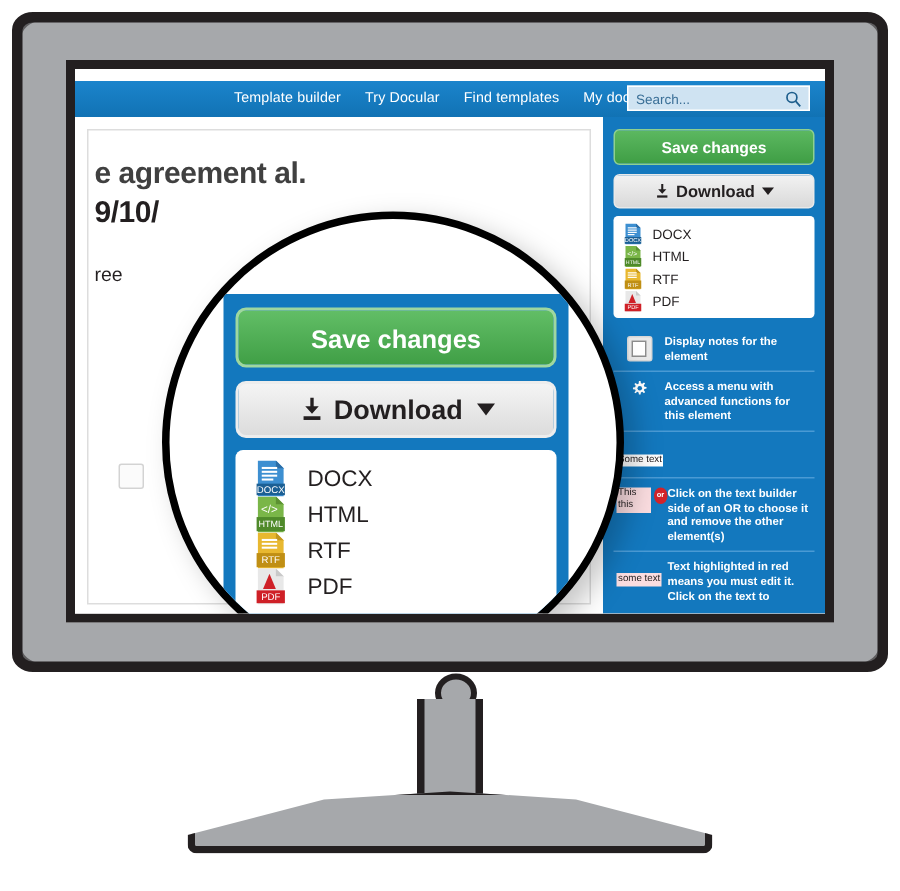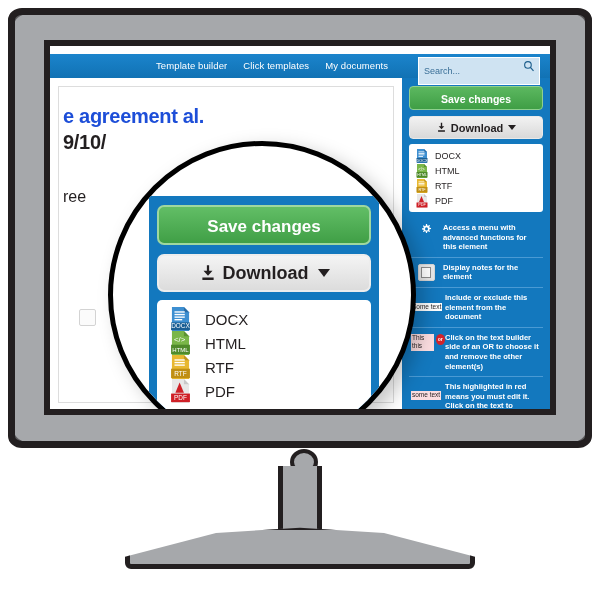--- a/index.html
+++ b/index.html
@@ -32,35 +32,35 @@
          clip-path:polygon(0% 72%, 26% 18%, 50% 6%, 74% 18%, 100% 72%, 100% 100%, 0% 100%);
          border-radius:6px;}
 
   
   .navbar{position:absolute;left:0;top:8px;width:500px;height:24px;background:#1378be;}
   .navbar .strip{position:absolute;left:0;top:0;width:100%;height:100%;
        background:linear-gradient(#1b84cc,#1172b4);}
   .navlinks{position:absolute;left:98px;top:0;height:24px;display:flex;align-items:flex-end;}
   .navlinks a{color:#ffffff;font-size:9.5px;padding:0 8px;line-height:24px;white-space:nowrap;
        text-decoration:none;letter-spacing:.1px;}
-  .searchbox{position:absolute;left:368px;top:3px;width:122px;height:28px;
+  .searchbox{position:absolute;left:368px;top:3px;width:122px;height:17px;
        background:#cfe3f2;border:1px solid #ffffff;box-sizing:border-box;display:flex;align-items:center;}
   .searchbox .ph{font-size:9px;color:#3a6f97;padding-left:5px;}
   .searchbox .mag{position:absolute;right:4px;top:2px;width:12px;height:12px;}
 
   
   .docpage{position:absolute;left:0;top:32px;width:352px;height:331px;background:#ffffff;
        overflow:hidden;}
   .doc-inner{position:absolute;left:8px;top:8px;right:8px;bottom:6px;border:1px solid #dddddd;
        background:#fff;overflow:hidden;}
-  .doc-h1{position:absolute;left:4px;top:18px;font-size:20px;font-weight:bold;color:#1d4ed8;
+  .doc-h1{position:absolute;left:4px;top:18px;font-size:20px;font-weight:bold;color:#404040;
        white-space:nowrap;letter-spacing:-.3px;}
   .doc-h2{position:absolute;left:4px;top:44px;font-size:20px;font-weight:bold;color:#231f20;
        white-space:nowrap;letter-spacing:-.3px;}
-  .doc-sub{position:absolute;left:4px;top:101px;font-size:16px;color:#231f20;white-space:nowrap;}
+  .doc-sub{position:absolute;left:4px;top:88px;font-size:13px;color:#231f20;white-space:nowrap;}
   .note-ico-doc{position:absolute;left:20px;top:222px;width:15px;height:15px;
        border:1px solid #bdbdbd;background:#fafafa;border-radius:2px;opacity:.65;}
 
   
   .sidebar{position:absolute;left:352px;top:32px;width:148px;height:331px;background:#1378be;
        overflow:hidden;}
   .sb-pad{padding:8px 7px 0 7px;}
   .btn-save{display:block;width:100%;height:24px;line-height:24px;text-align:center;color:#fff;
        font-size:10.5px;font-weight:bold;border-radius:4px;box-sizing:border-box;
        background:linear-gradient(#5cb860,#3f9e45);border:1px solid #8fd08f;}
@@ -190,66 +190,66 @@
               <rect x="1" y="17" width="22" height="10" fill="#cf2027"></rect>
               <text x="12" y="24.5" font-size="7.5" fill="#fff" text-anchor="middle" font-family="Liberation Sans">PDF</text>
             </svg>
             <span>PDF</span>
           </div>
         </div>
 
         <div class="legend">
           <div class="lg-row">
             <div class="lg-ico">
+                <span class="sq-note">
+                  <i></i>
+                </span>
+              </div>
+            <div class="lg-txt">Display notes for the element</div>
+          </div>
+          <div class="lg-row">
+            <div class="lg-ico">
               <svg width="11" height="11" viewBox="0 0 16 16">
                 <path fill="#ffffff" d="M7.2 0h1.6l.3 2.1 1.3.55 1.7-1.3 1.13 1.13-1.3 1.7.55 1.3 2.1.3v1.6l-2.1.3-.55 1.3 1.3 1.7-1.13 1.13-1.7-1.3-1.3.55-.3 2.1H7.2l-.3-2.1-1.3-.55-1.7 1.3L2.77 11.2l1.3-1.7-.55-1.3L1.42 7.9V6.3l2.1-.3.55-1.3-1.3-1.7L3.9 1.87l1.7 1.3 1.3-.55z"></path>
                 <circle cx="8" cy="7.1" r="2.2" fill="#1378be"></circle>
               </svg>
             </div>
             <div class="lg-txt">Access a menu with advanced functions for this element</div>
           </div>
           <div class="lg-row">
-            <div class="lg-ico">
-                <span class="sq-note">
-                  <i></i>
-                </span>
-              </div>
-            <div class="lg-txt">Display notes for the element</div>
-          </div>
-          <div class="lg-row">
             <div class="lg-ico" style="display:block;text-align:left;padding-left:2px;">
               <span class="toggle-ico"></span>
               <div style="margin-top:1px;"><span class="minitxt">Some text</span></div>
             </div>
-            <div class="lg-txt">Include or exclude this element from the document</div>
           </div>
           <div class="lg-row">
             <div class="lg-ico" style="display:block;text-align:left;padding-left:2px;">
               <div style="display:flex;align-items:flex-start;">
                 <span class="pinkbox">This this</span>
                 <span class="or-badge">or</span>
               </div>
             </div>
             <div class="lg-txt">Click on the text builder side of an OR to choose it and remove the other element(s)</div>
           </div>
           <div class="lg-row">
             <div class="lg-ico" style="display:block;text-align:left;padding-left:2px;">
               <span class="pinkbox">some text</span>
             </div>
-            <div class="lg-txt">This highlighted in red means you must edit it. Click on the text to</div>
+            <div class="lg-txt">Text highlighted in red means you must edit it. Click on the text to</div>
           </div>
         </div>
       </div>
     </div>
 
     <div class="navbar">
       <div class="strip"></div>
       <div class="navlinks">
         <a>Template builder</a>
-        <a>Click templates</a>
+        <a>Try Docular</a>
+        <a>Find templates</a>
         <a>My documents</a>
       </div>
       <div class="searchbox">
         <span class="ph">Search...</span>
         <svg class="mag" viewBox="0 0 16 16">
           <circle cx="6.6" cy="6.6" r="4.4" fill="none" stroke="#1d5e8c" stroke-width="1.5"></circle>
           <line x1="9.9" y1="9.9" x2="14" y2="14.6" stroke="#1d5e8c" stroke-width="1.6"></line>
         </svg>
       </div>
     </div>

